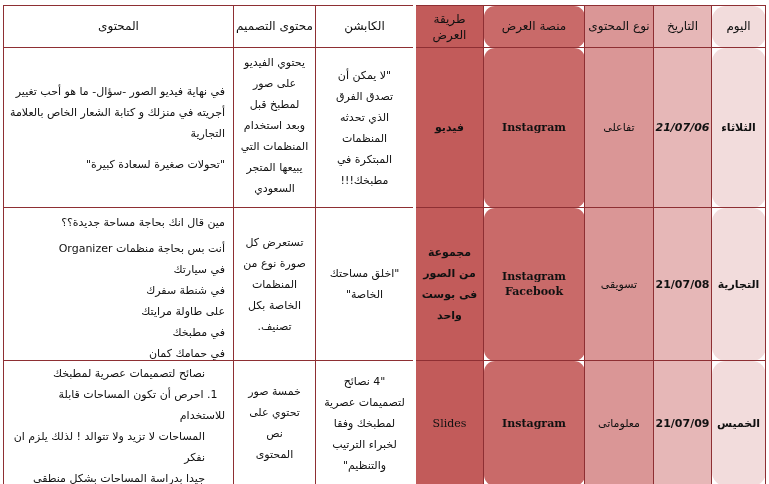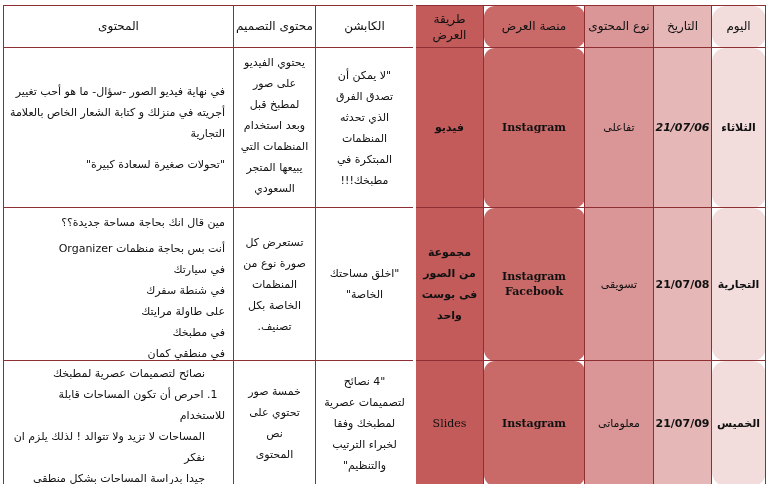--- a/index.html
+++ b/index.html
@@ -107,21 +107,21 @@
       </td>
       <td class="c-white content" style="vertical-align:top;">
         <div class="clip2">
           <p>مين قال انك بحاجة مساحة جديدة؟؟</p>
           <div class="gap" style="height:5px;"></div>
           <p style="color:#111;">أنت بس بحاجة منظمات Organizer</p>
           <p>في سيارتك</p>
           <p>في شنطة سفرك</p>
           <p>على طاولة مرايتك</p>
           <p>في مطبخك</p>
-          <p>في منطقي كمان</p>
+          <p>في حمامك كمان</p>
         </div>
       </td>
     </tr>
 
     <tr style="height:125px">
       <td class="c-day bold">الخميس</td>
       <td class="c-date bold" style="direction:ltr;">21/07/09</td>
       <td class="c-type">معلوماتى</td>
       <td class="c-plat serif">Instagram</td>
       <td class="c-meth" style="font-family:'DejaVu Serif', serif; font-size:11px;">Slides</td>

